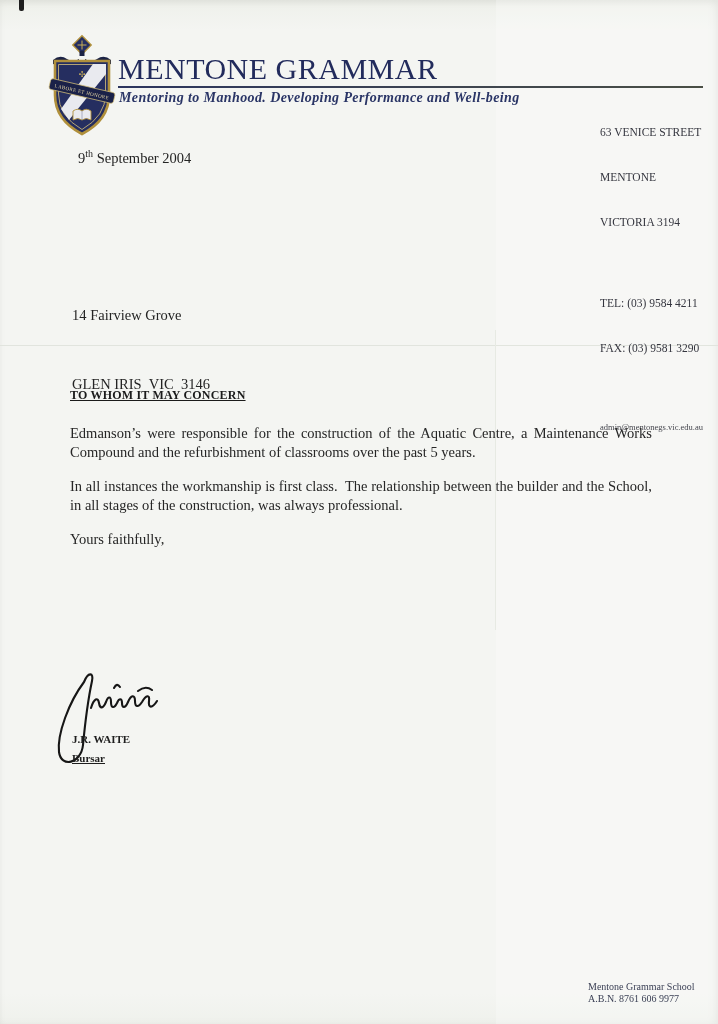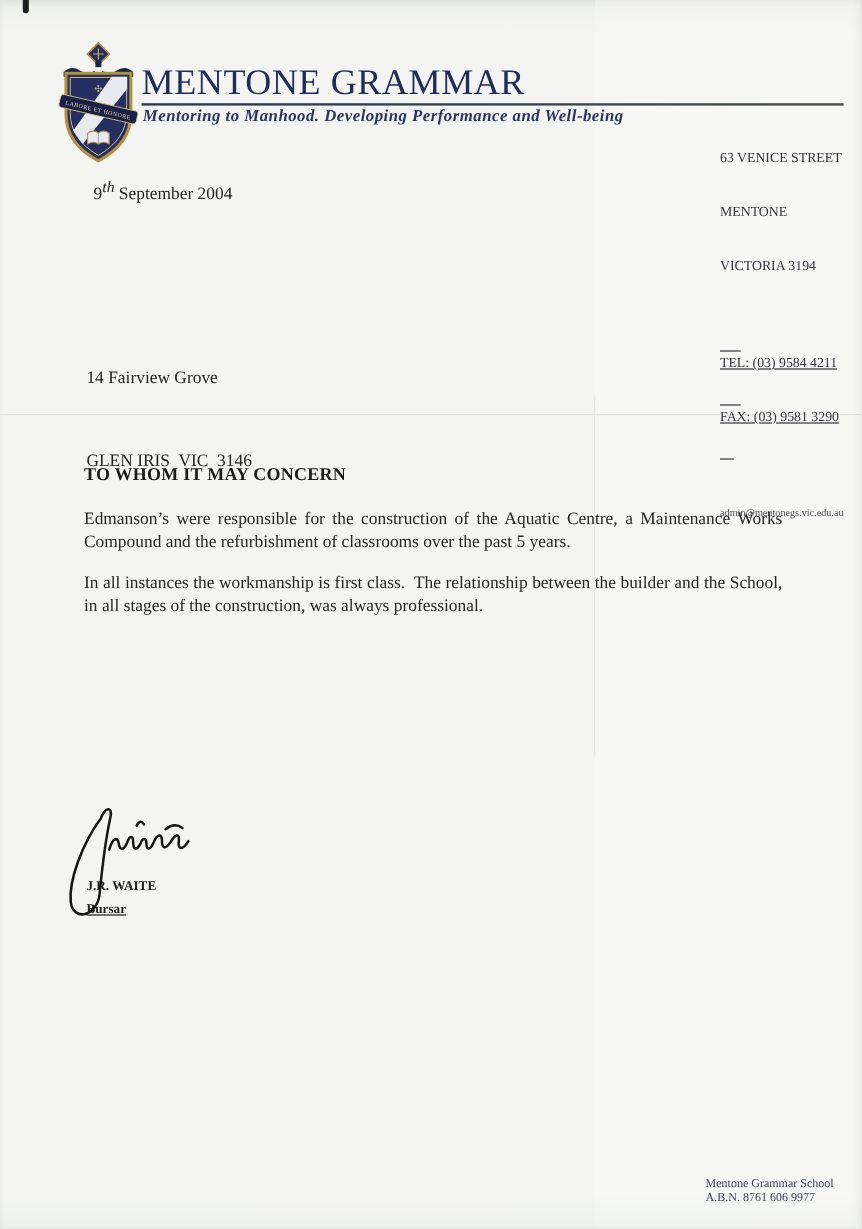--- a/index.html
+++ b/index.html
@@ -25,30 +25,30 @@
   .school-title{
     position:absolute;left:118px;top:52px;
     font-size:30px;letter-spacing:.5px;color:#222b5c;font-weight:400;
   }
   .head-rule{position:absolute;left:118px;top:86px;width:585px;height:2px;background:linear-gradient(90deg,#2c355e,#4a4f45);}
   .tagline{
     position:absolute;left:119px;top:90px;
     font-size:14px;font-style:italic;font-weight:bold;color:#2a3566;letter-spacing:.4px;
   }
   .addr{position:absolute;left:600px;top:95px;font-size:11.5px;color:#35363f;line-height:15px;white-space:pre-wrap;}
-  .addr .tel-group{margin-top:6px;text-decoration:underline;}
+  .addr .tel-group{margin-top:6px;}
   .addr .email{margin-top:4px;font-size:8.5px;color:#45464e;}
 
   
   .dateline{position:absolute;left:78px;top:148px;font-size:14.5px;}
-  .dateline sup{font-size:13px;font-style:italic;}
+  .dateline sup{font-size:10px;}
   .recipient{position:absolute;left:72px;top:258px;font-size:14.5px;line-height:23px;white-space:pre-wrap;}
   .subject{
     position:absolute;left:70px;top:388px;
-    font-size:15px;font-weight:bold;letter-spacing:.2px;color:#1b1b1b;
+    font-size:12px;font-weight:bold;text-decoration:underline;letter-spacing:.2px;color:#1b1b1b;
   }
   .body-text{position:absolute;left:70px;top:424px;width:582px;font-size:14.5px;line-height:18.5px;}
   .para{margin:0 0 16px 0;text-align:justify;white-space:pre-wrap;color:#262626;}
   .closing{margin-top:1px;}
 
   
   .signature{position:absolute;left:50px;top:658px;pointer-events:none;}
   .signer{position:absolute;left:72px;top:730px;font-size:11px;font-weight:bold;color:#1e1e1e;line-height:19px;}
   .signer .role{text-decoration:underline;}
 
@@ -113,20 +113,21 @@
   <div class="recipient">
     <div>14 Fairview Grove</div>
     <div>GLEN IRIS  VIC  3146</div>
   </div>
 
   <div class="subject">TO WHOM IT MAY CONCERN</div>
 
   <div class="body-text">
     <p class="para">Edmanson’s were responsible for the construction of the Aquatic Centre, a Maintenance Works Compound and the refurbishment of classrooms over the past 5 years.</p>
     <p class="para">In all instances the workmanship is first class.  The relationship between the builder and the School, in all stages of the construction, was always professional.</p>
+    <p class="para closing">Yours faithfully,</p>
   </div>
 
   <div class="signature">
     <svg width="140" height="118" viewBox="0 0 140 118">
       <g fill="none" stroke="#161616" stroke-width="2.1" stroke-linecap="round" stroke-linejoin="round">
 
         <path d="M34 24 C38 14 44 14 42 23 C39 37 35 66 33 87 C31 106 11 110 9 94 C7 76 19 44 34 24"></path>
 
         <path d="M41 50 C44 40 48 39 49 45 C50 51 53 51 56 44 C58 38 61 38 61 44 C61 50 64 51 67 45 C69 40 72 40 72 45 C72 50 75 51 78 44 C81 37 85 36 85 43 C85 49 88 50 92 44 C96 37 100 36 99 43 C98 50 102 51 107 43"></path>
 

